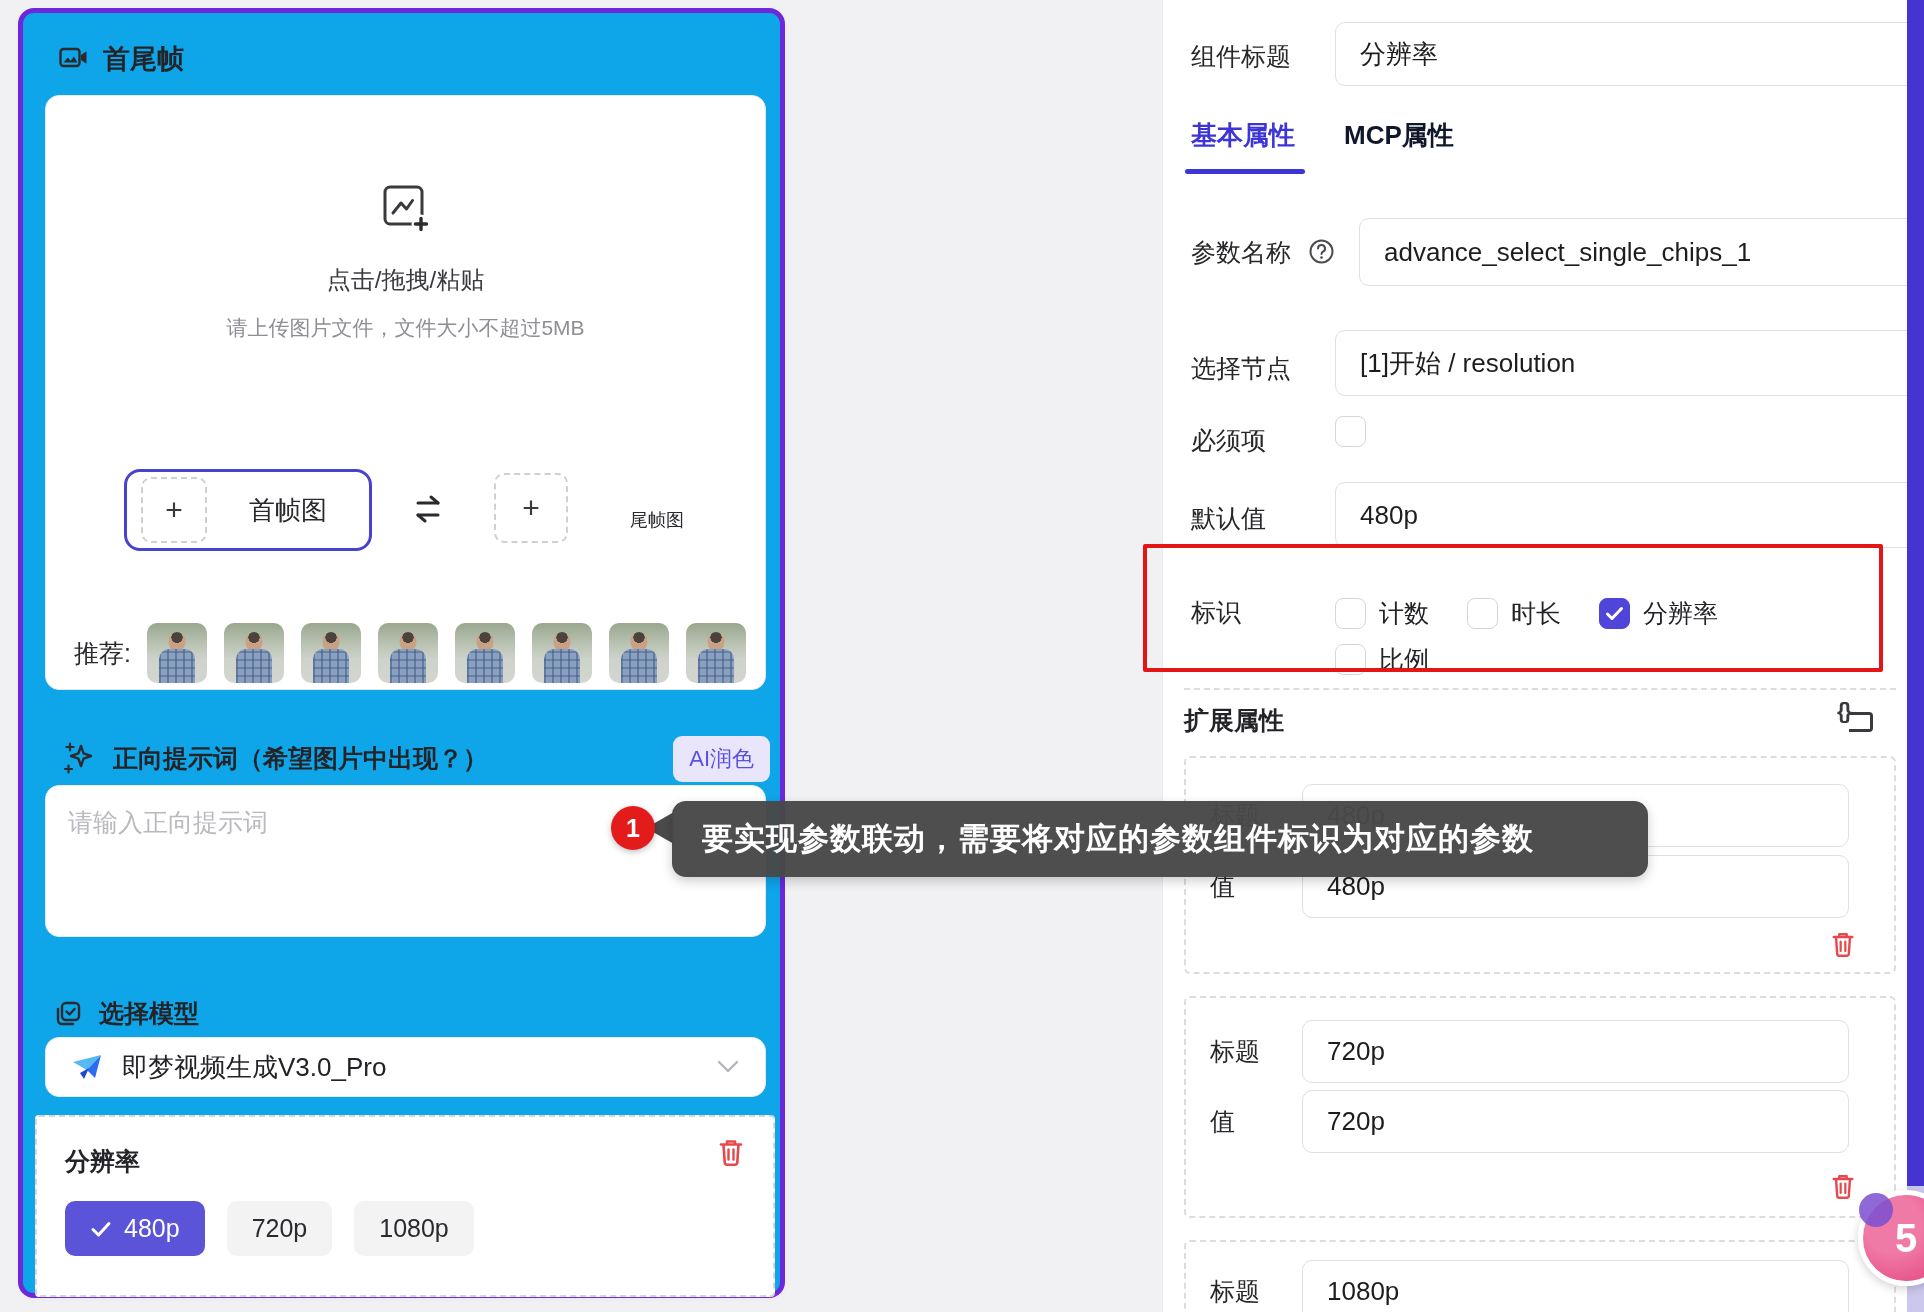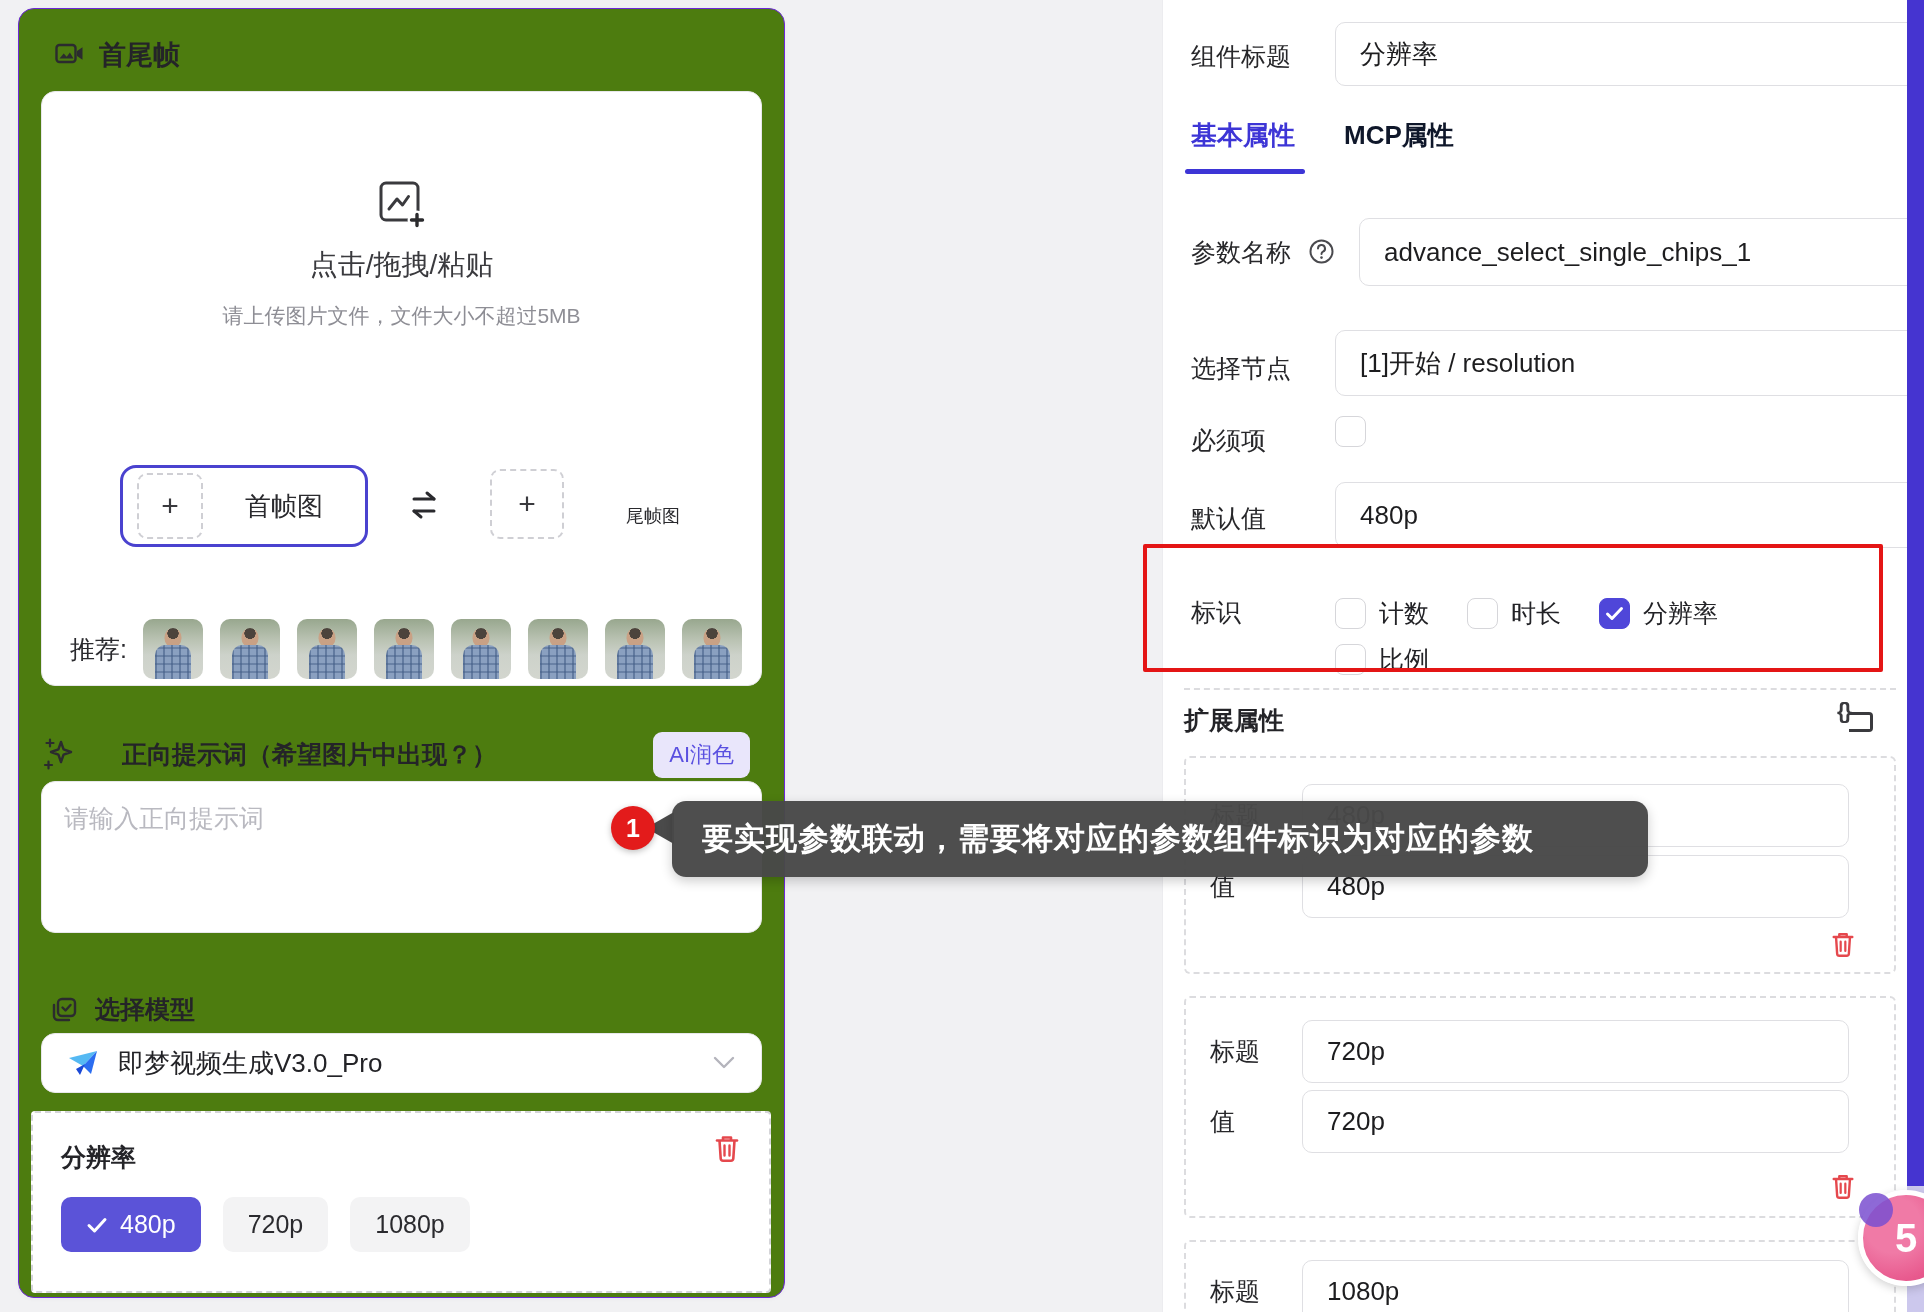--- a/index.html
+++ b/index.html
@@ -6,32 +6,32 @@
   html,body { width:1924px; height:1312px; overflow:hidden; }
   body {
     font-family:"Liberation Sans","DejaVu Sans",sans-serif;
     background:#f1f1f3; color:#1e1e21; position:relative;
   }
   .page { position:absolute; inset:0; }
 
   
   .left-panel {
     position:absolute; left:18px; top:8px; width:767px; height:1290px;
-    background:#4d7c0f; border:1px solid #6d28d9; border-radius:16px;
+    background:#0ea5e9; border:5px solid #6d28d9; border-radius:16px;
     box-shadow:0 1px 4px rgba(0,0,0,.04);
   }
   .lp-header { position:absolute; left:36px; top:28px; display:flex; align-items:center; gap:14px; }
   .lp-header .title { font-size:27px; font-weight:600; color:#242428; }
 
   .upload-box {
     position:absolute; left:22px; top:82px; width:721px; height:595px;
     border:1px solid #e7e7ea; border-radius:14px; background:#fff;
   }
   .upload-center { position:absolute; left:0; right:0; top:88px; display:flex; flex-direction:column; align-items:center; }
-  .upload-main { margin-top:18px; font-size:28px; color:#3a3a3e; font-weight:500; }
+  .upload-main { margin-top:32px; font-size:24px; color:#3a3a3e; font-weight:500; }
   .upload-hint { margin-top:18px; font-size:21px; color:#8e8e95; }
 
   .frame-row { position:absolute; left:0; top:373px; width:100%; height:82px; }
   .first-frame-btn {
     position:absolute; left:78px; top:0; width:248px; height:82px;
     border:3px solid #4a42cf; border-radius:16px; background:#fff;
     display:flex; align-items:center; padding-left:14px;
   }
   .dash-square {
     width:66px; height:66px; border:2px dashed #cfcfd4; border-radius:10px;
@@ -58,21 +58,21 @@
   }
   .thumb::after { 
     content:""; position:absolute; left:50%; top:26px; transform:translateX(-50%);
     width:36px; height:36px; border-radius:10px 10px 0 0;
     background:
       repeating-linear-gradient(90deg, rgba(66,92,133,.55) 0 2px, transparent 2px 8px),
       repeating-linear-gradient(0deg, rgba(66,92,133,.45) 0 2px, transparent 2px 8px),
       #8aa0c0;
   }
 
-  .prompt-header { position:absolute; left:24px; top:727px; width:711px; display:flex; align-items:center;gap:29px; }
+  .prompt-header { position:absolute; left:40px; top:727px; width:711px; display:flex; align-items:center; }
   .prompt-header .title { font-size:25px; font-weight:600; color:#242428; margin-left:14px; }
   .ai-badge {
     position:absolute; right:4px; top:-4px; background:#e9e6fb; color:#5a50e0;
     font-size:22px; padding:8px 16px; border-radius:9px; cursor:pointer;
   }
   .prompt-area {
     position:absolute; left:22px; top:772px; width:721px; height:152px;
     border:1px solid #e7e7ea; border-radius:14px; background:#fff;
     padding:20px 22px; font-size:25px; color:#b9b9c0;
   }

